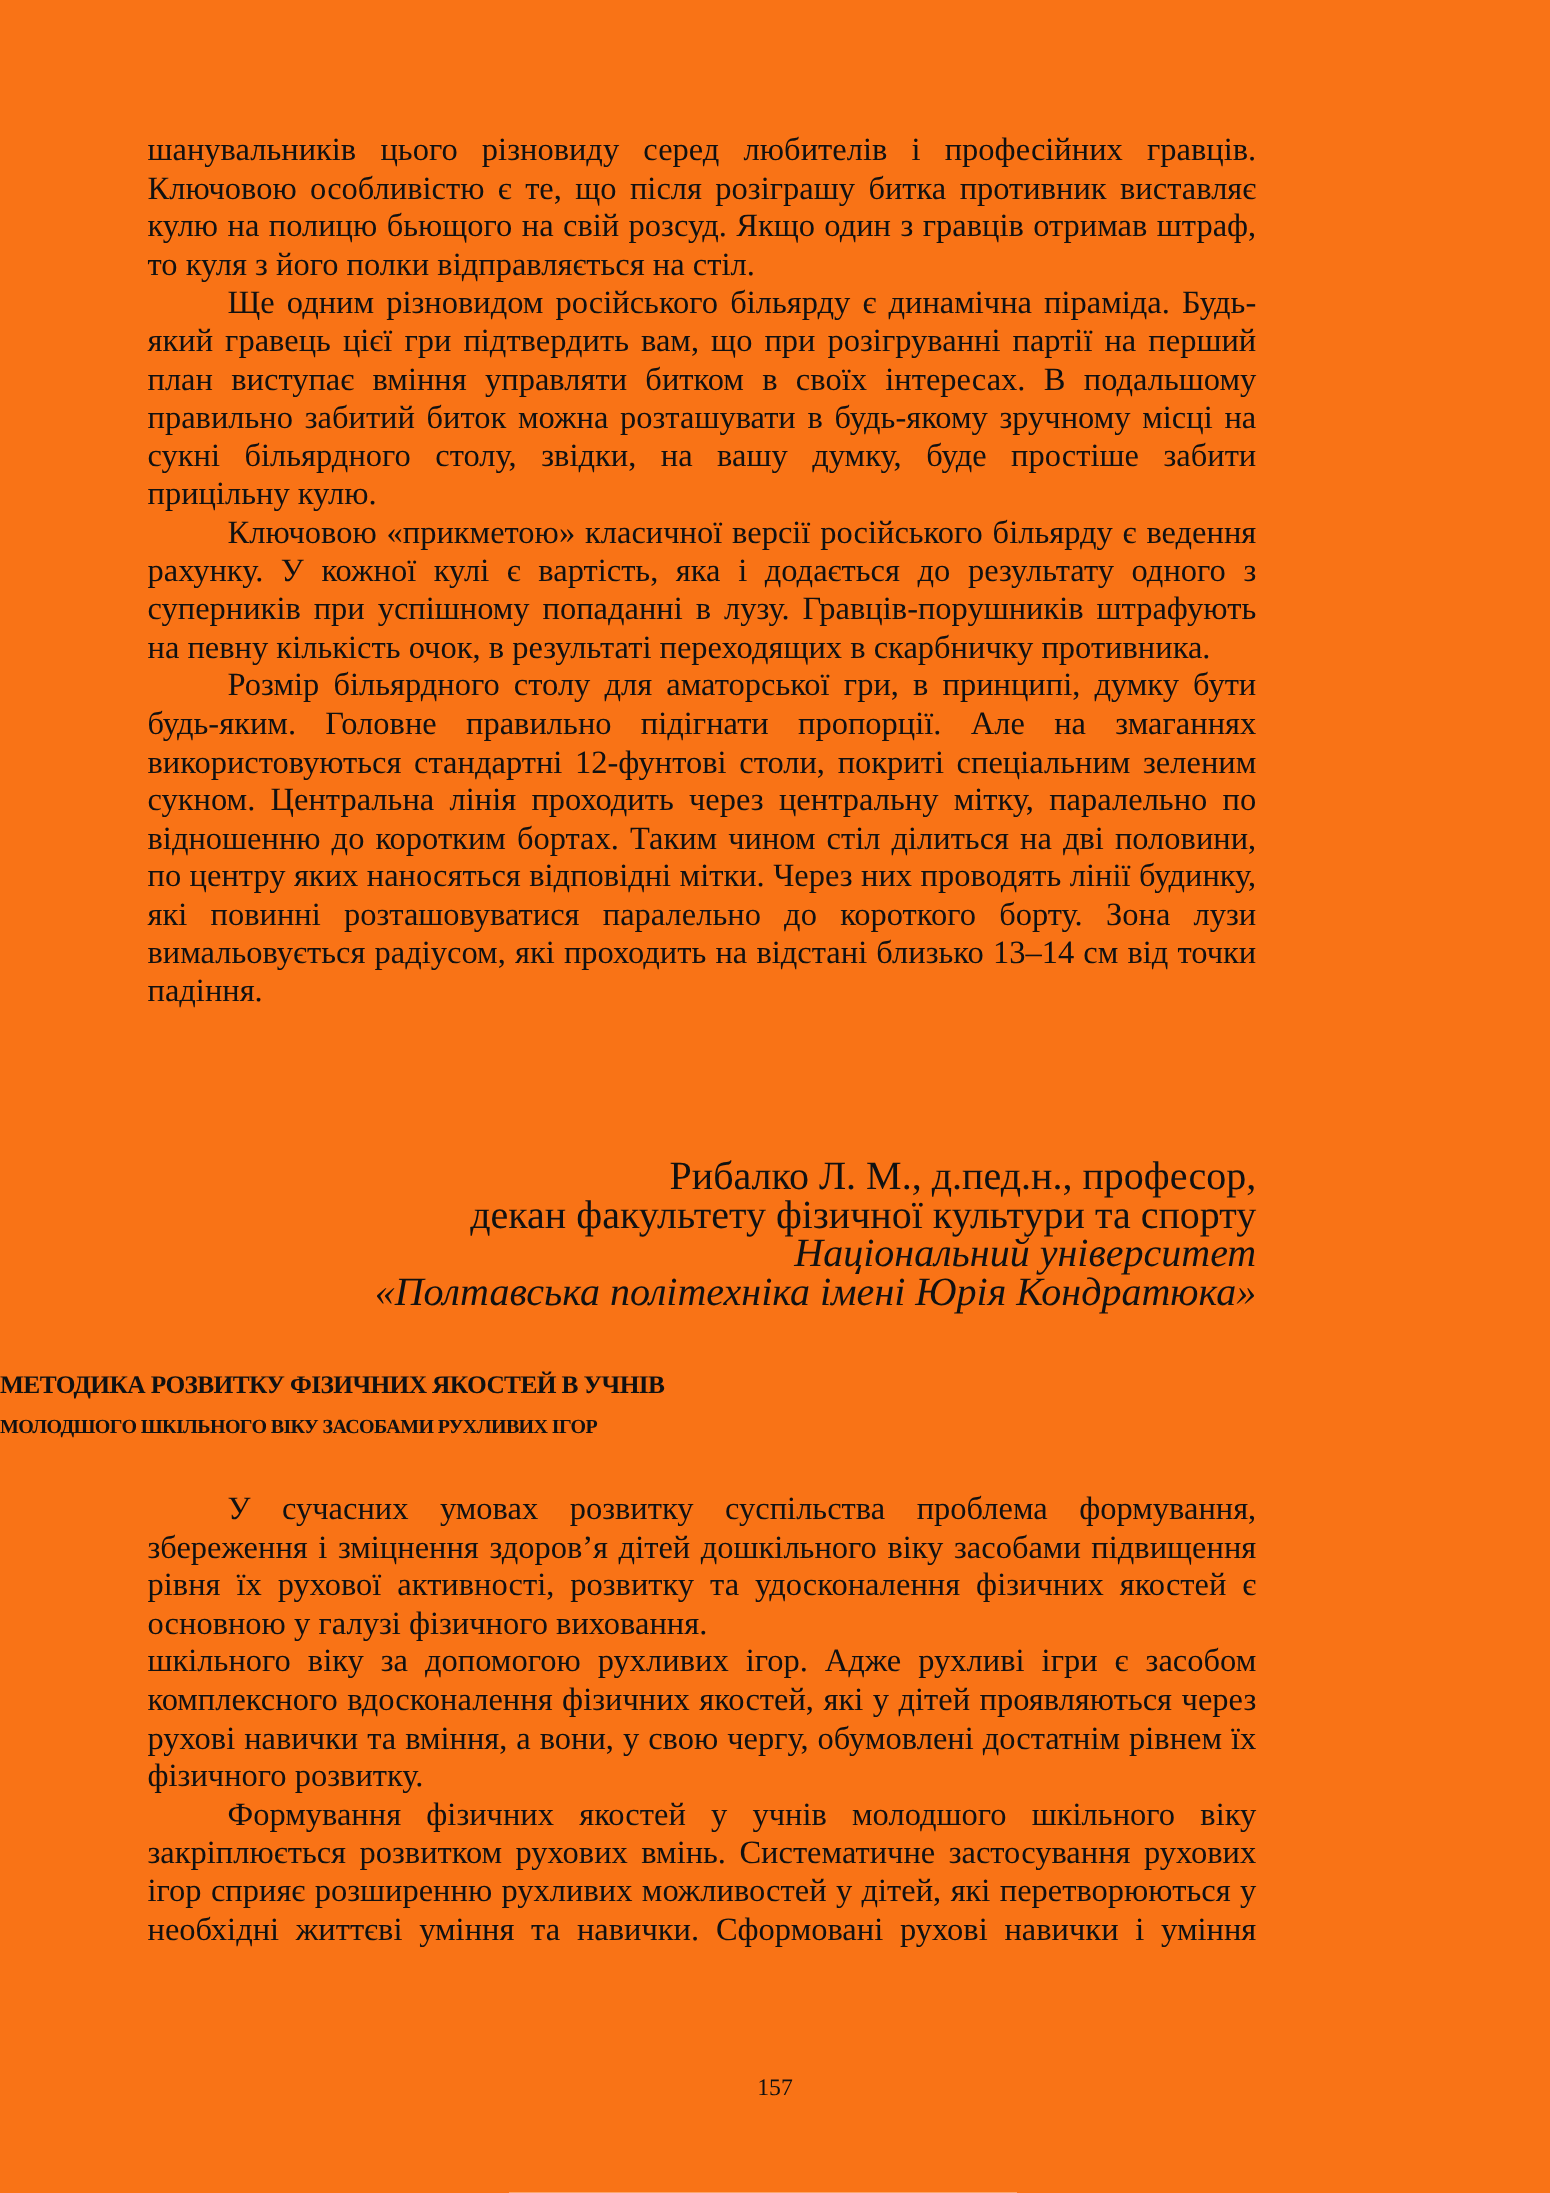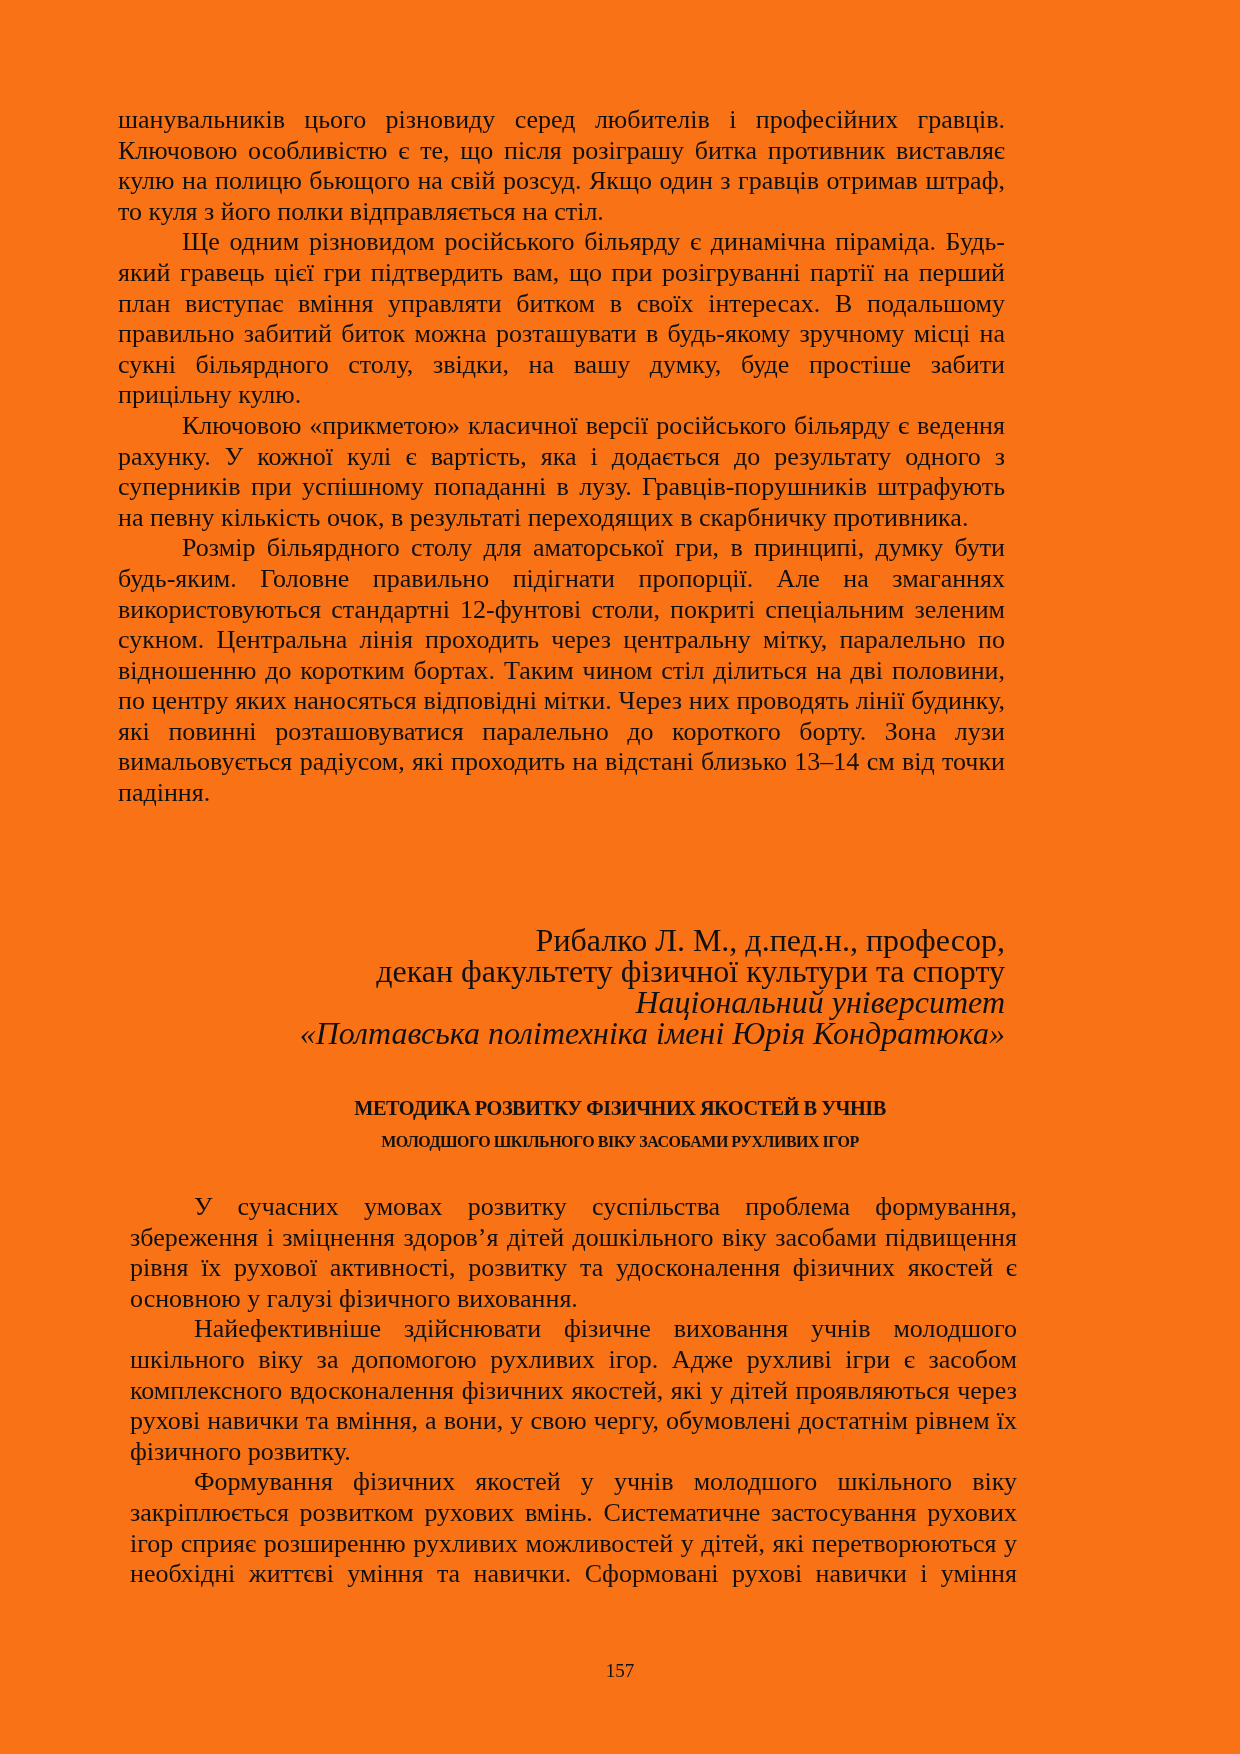--- a/index.html
+++ b/index.html
@@ -50,21 +50,20 @@
       height: 31px;
       line-height: 31px;
       white-space: nowrap;
     }
     .byline .it { font-style: italic; }
     .title {
       position: absolute;
       left: 0;
       width: 1240px;
       top: 1092px;
-      text-align: center;
     }
     .title .tl {
       display: block;
       font-weight: bold;
       font-size: 28px;
       height: 33px;
       line-height: 33px;
       white-space: nowrap;
       letter-spacing: -0.5px;
     }
@@ -121,29 +120,28 @@
     <span class="bl">декан факультету фізичної культури та спорту</span>
     <span class="bl it">Національний університет</span>
     <span class="bl it">«Полтавська політехніка імені Юрія Кондратюка»</span>
   </div>
 
   <div class="title">
     <span class="tl" style="font-size: 20.32px;">МЕТОДИКА РОЗВИТКУ ФІЗИЧНИХ ЯКОСТЕЙ В УЧНІВ</span>
     <span class="tl" style="font-size: 16px;">МОЛОДШОГО ШКІЛЬНОГО ВІКУ ЗАСОБАМИ РУХЛИВИХ ІГОР</span>
   </div>
 
-  <div class="block" id="article2" style="top:1192px;margin-left:12px;">
+  <div class="block" id="article2" style="top:1192px;">
       <div>
         <span class="line indent">У сучасних умовах розвитку суспільства проблема формування,</span>
         <span class="line">збереження і зміцнення здоров’я дітей дошкільного віку засобами підвищення</span>
         <span class="line">рівня їх рухової активності, розвитку та удосконалення фізичних якостей є</span>
         <span class="line last">основною у галузі фізичного виховання.</span>
       </div>
       <div>
-        <span class="line indent">Найефективніше здійснювати фізичне виховання учнів молодшого</span>
         <span class="line">шкільного віку за допомогою рухливих ігор. Адже рухливі ігри є засобом</span>
         <span class="line">комплексного вдосконалення фізичних якостей, які у дітей проявляються через</span>
         <span class="line">рухові навички та вміння, а вони, у свою чергу, обумовлені достатнім рівнем їх</span>
         <span class="line last">фізичного розвитку.</span>
       </div>
       <div>
         <span class="line indent">Формування фізичних якостей у учнів молодшого шкільного віку</span>
         <span class="line">закріплюється розвитком рухових вмінь. Систематичне застосування рухових</span>
         <span class="line">ігор сприяє розширенню рухливих можливостей у дітей, які перетворюються у</span>
         <span class="line">необхідні життєві уміння та навички. Сформовані рухові навички і уміння</span>

